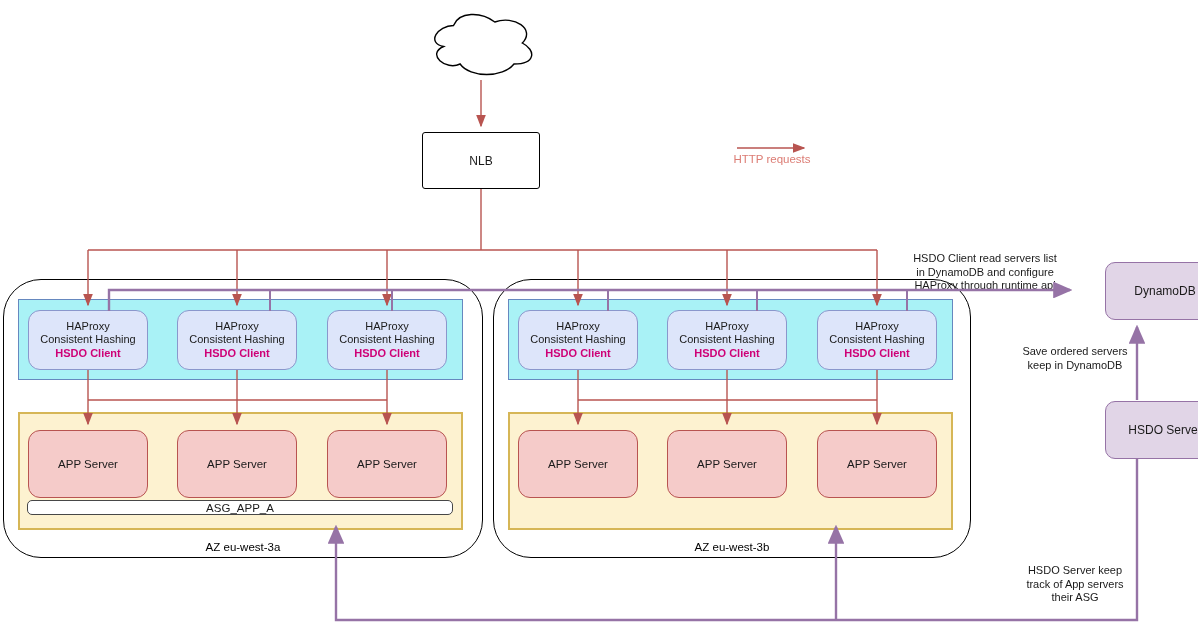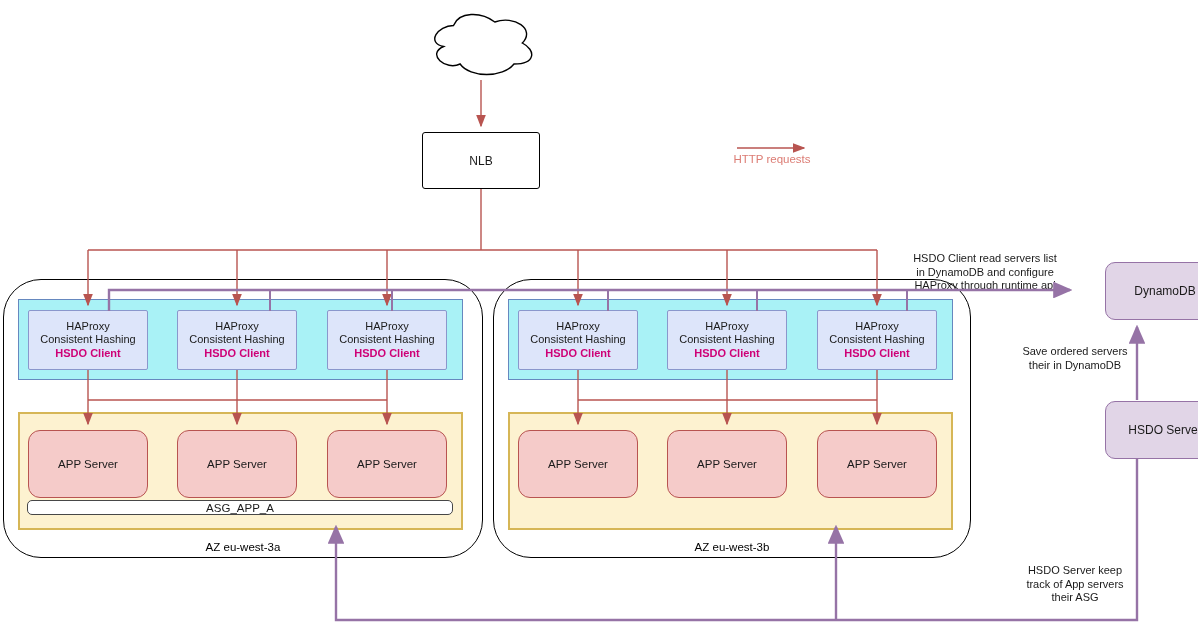--- a/index.html
+++ b/index.html
@@ -11,21 +11,21 @@
   html,body{margin:0;padding:0;background:#fff;}
   #canvas{position:relative;width:1198px;height:630px;background:#fff;overflow:hidden;
           font-family:"Liberation Sans","DejaVu Sans",sans-serif;color:var(--ink);}
   .abs{position:absolute;box-sizing:border-box;}
   .az{border:1.6px solid #000;border-radius:38px;background:#fff;}
   .az-label{position:absolute;bottom:4px;left:0;right:0;text-align:center;font-size:11.5px;color:#000;}
   .strip-cyan{background:var(--cyan-fill);border:1.6px solid var(--cyan-border);}
   .strip-yellow{background:var(--yellow-fill);border:2px solid var(--yellow-border);}
   .node{display:flex;align-items:center;justify-content:center;text-align:center;}
   .haproxy{width:120px;height:60px;background:var(--haproxy-fill);border:1.4px solid var(--haproxy-border);
-           border-radius:2px;font-size:11px;line-height:13.5px;flex-direction:column;}
+           border-radius:12px;font-size:11px;line-height:13.5px;flex-direction:column;}
   .haproxy .hsdo{color:var(--magenta);font-weight:bold;}
   .appsrv{width:120px;height:68px;background:var(--app-fill);border:1.4px solid var(--app-border);
           border-radius:12px;font-size:11.5px;}
   .asg{height:15px;background:#fff;border:1.6px solid #474747;border-radius:5px;font-size:11.5px;}
   .bignode{width:120px;height:58px;background:var(--purple-fill);border:1.4px solid var(--purple);
            border-radius:10px;font-size:12px;margin-left:28px;}
   .nlb{width:118px;height:57px;background:#fff;border:1.5px solid #000;border-radius:3px;font-size:12px;}
   .annotation{font-size:11px;line-height:13.5px;text-align:center;color:var(--ink);}
   .legend-label{font-size:11.5px;color:var(--legend-text);text-align:center;}
   svg.overlay{position:absolute;left:0;top:0;pointer-events:none;}
@@ -96,21 +96,21 @@
   <div class="abs node bignode" style="left:1077px;top:262px;">DynamoDB</div>
   <div class="abs node bignode" style="left:1077px;top:401px;">HSDO Server</div>
 
   <div class="abs annotation" style="left:900px;top:252px;width:170px;">
     <div>HSDO Client read servers list</div>
     <div>in DynamoDB and configure</div>
     <div>HAProxy through runtime api</div>
   </div>
   <div class="abs annotation" style="left:1013px;top:345px;width:124px;">
     <div>Save ordered servers</div>
-    <div>their in DynamoDB</div>
+    <div>keep in DynamoDB</div>
   </div>
   <div class="abs annotation" style="left:1013px;top:564px;width:124px;">
     <div>HSDO Server keep</div>
     <div>track of App servers</div>
     <div>their ASG</div>
   </div>
 
   <svg class="overlay" width="1198" height="630" viewBox="0 0 1198 630">
     <defs>
       <marker id="arrow-red" markerWidth="9" markerHeight="7" refX="8" refY="3.5" orient="auto">

